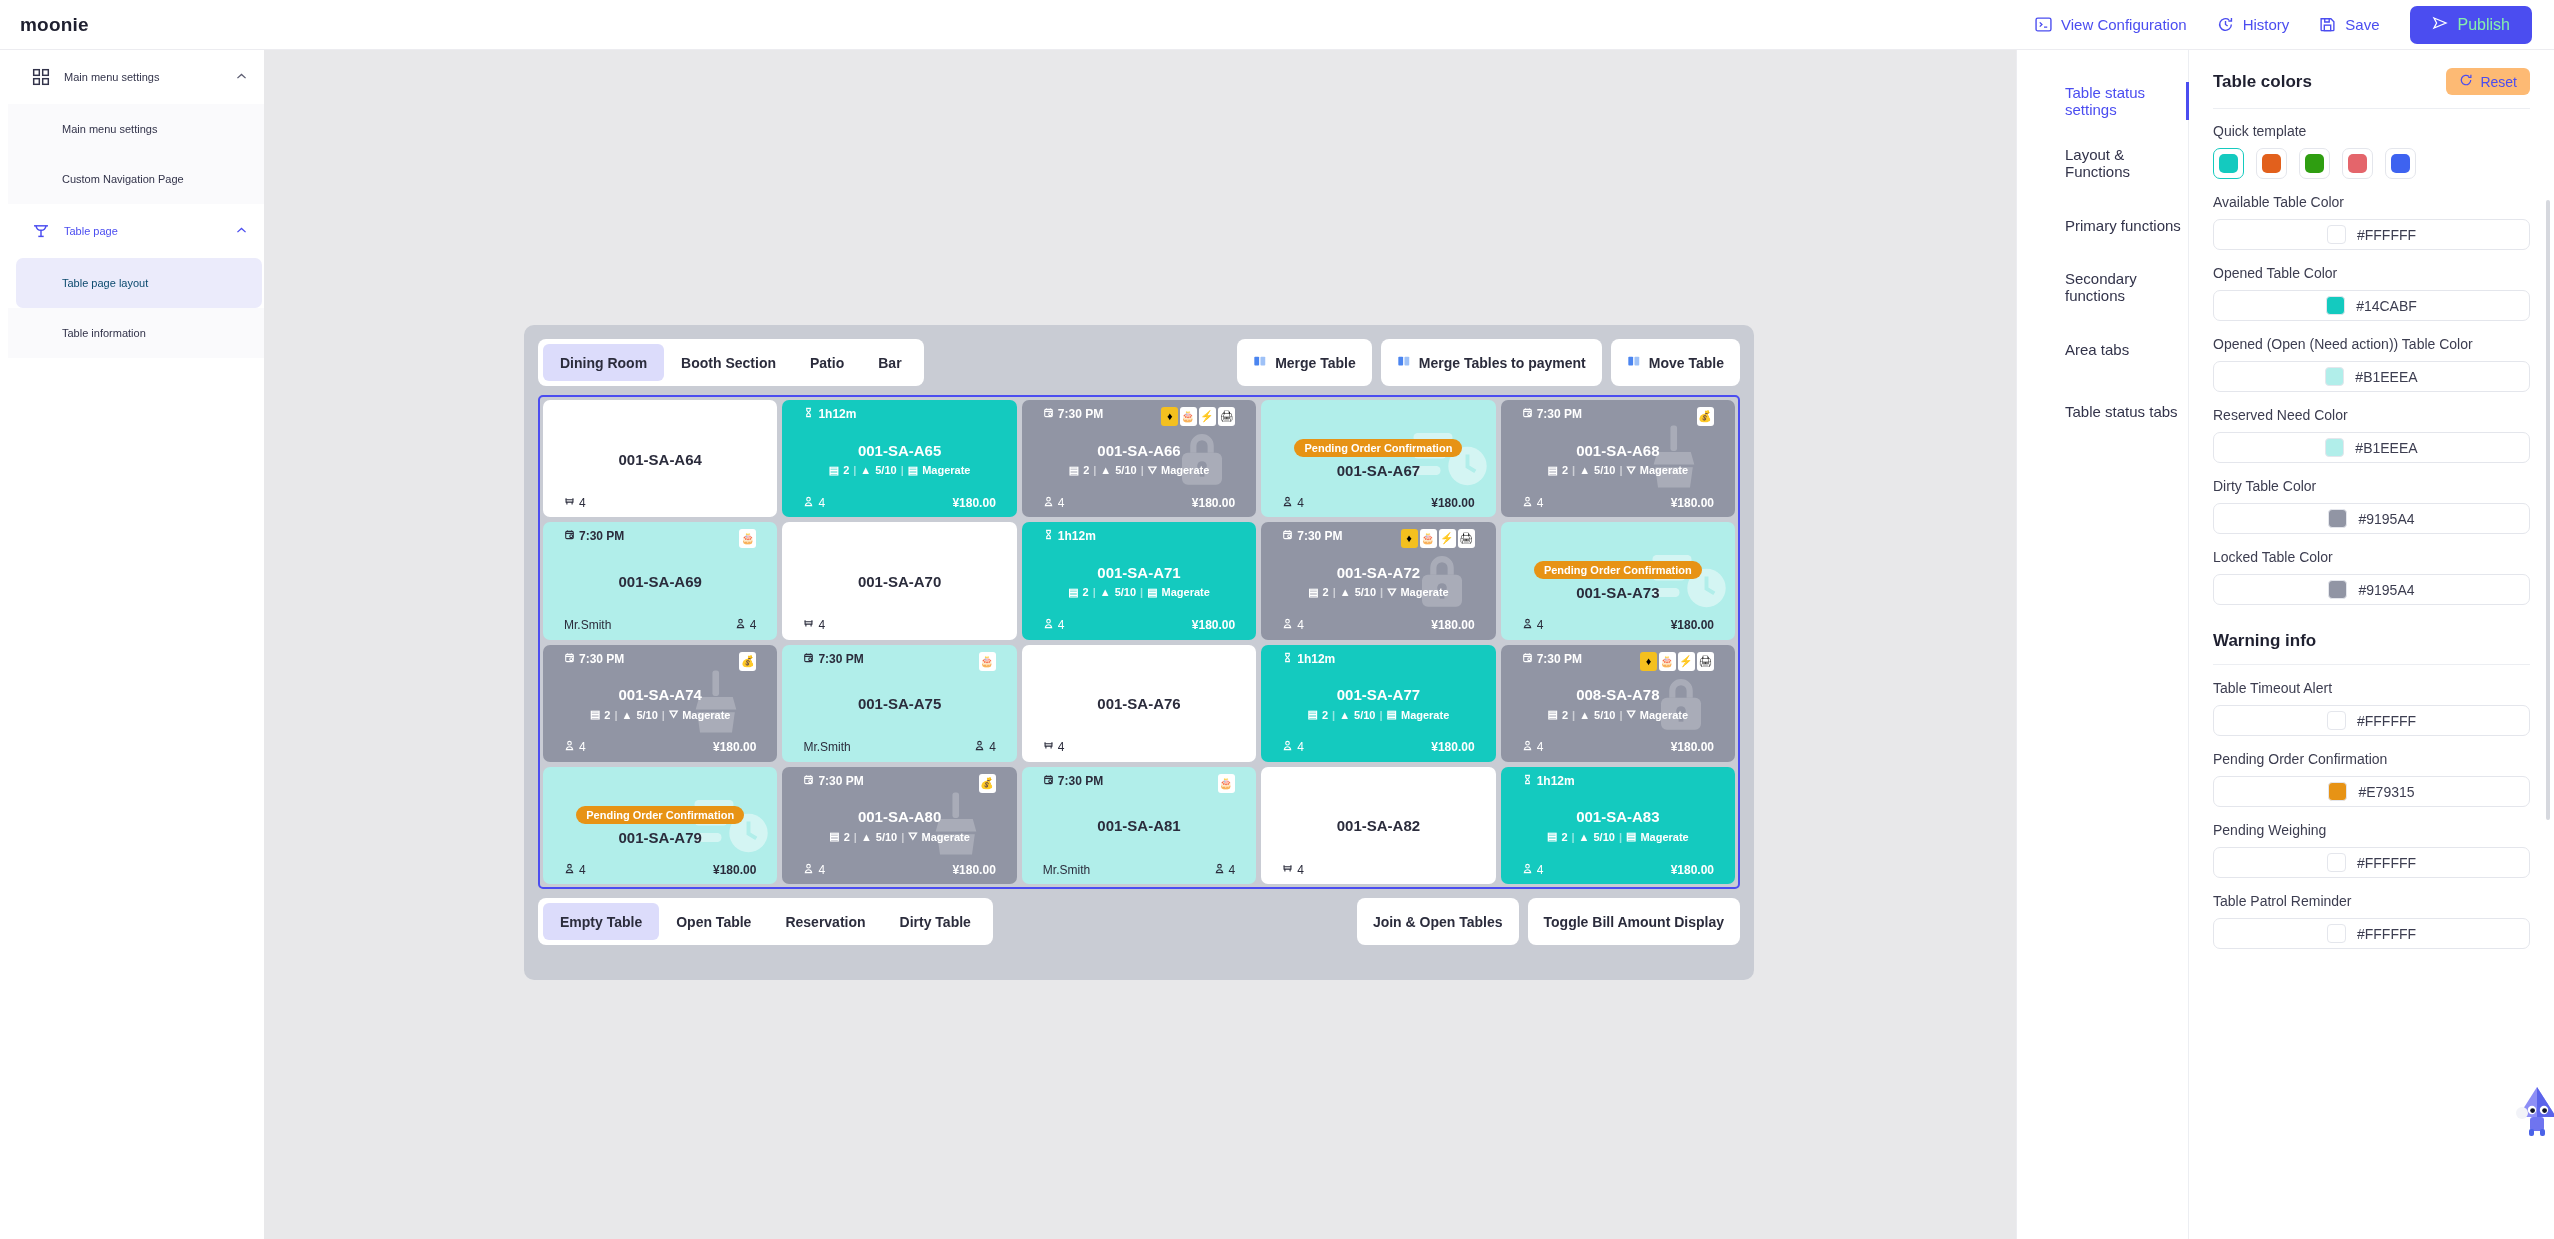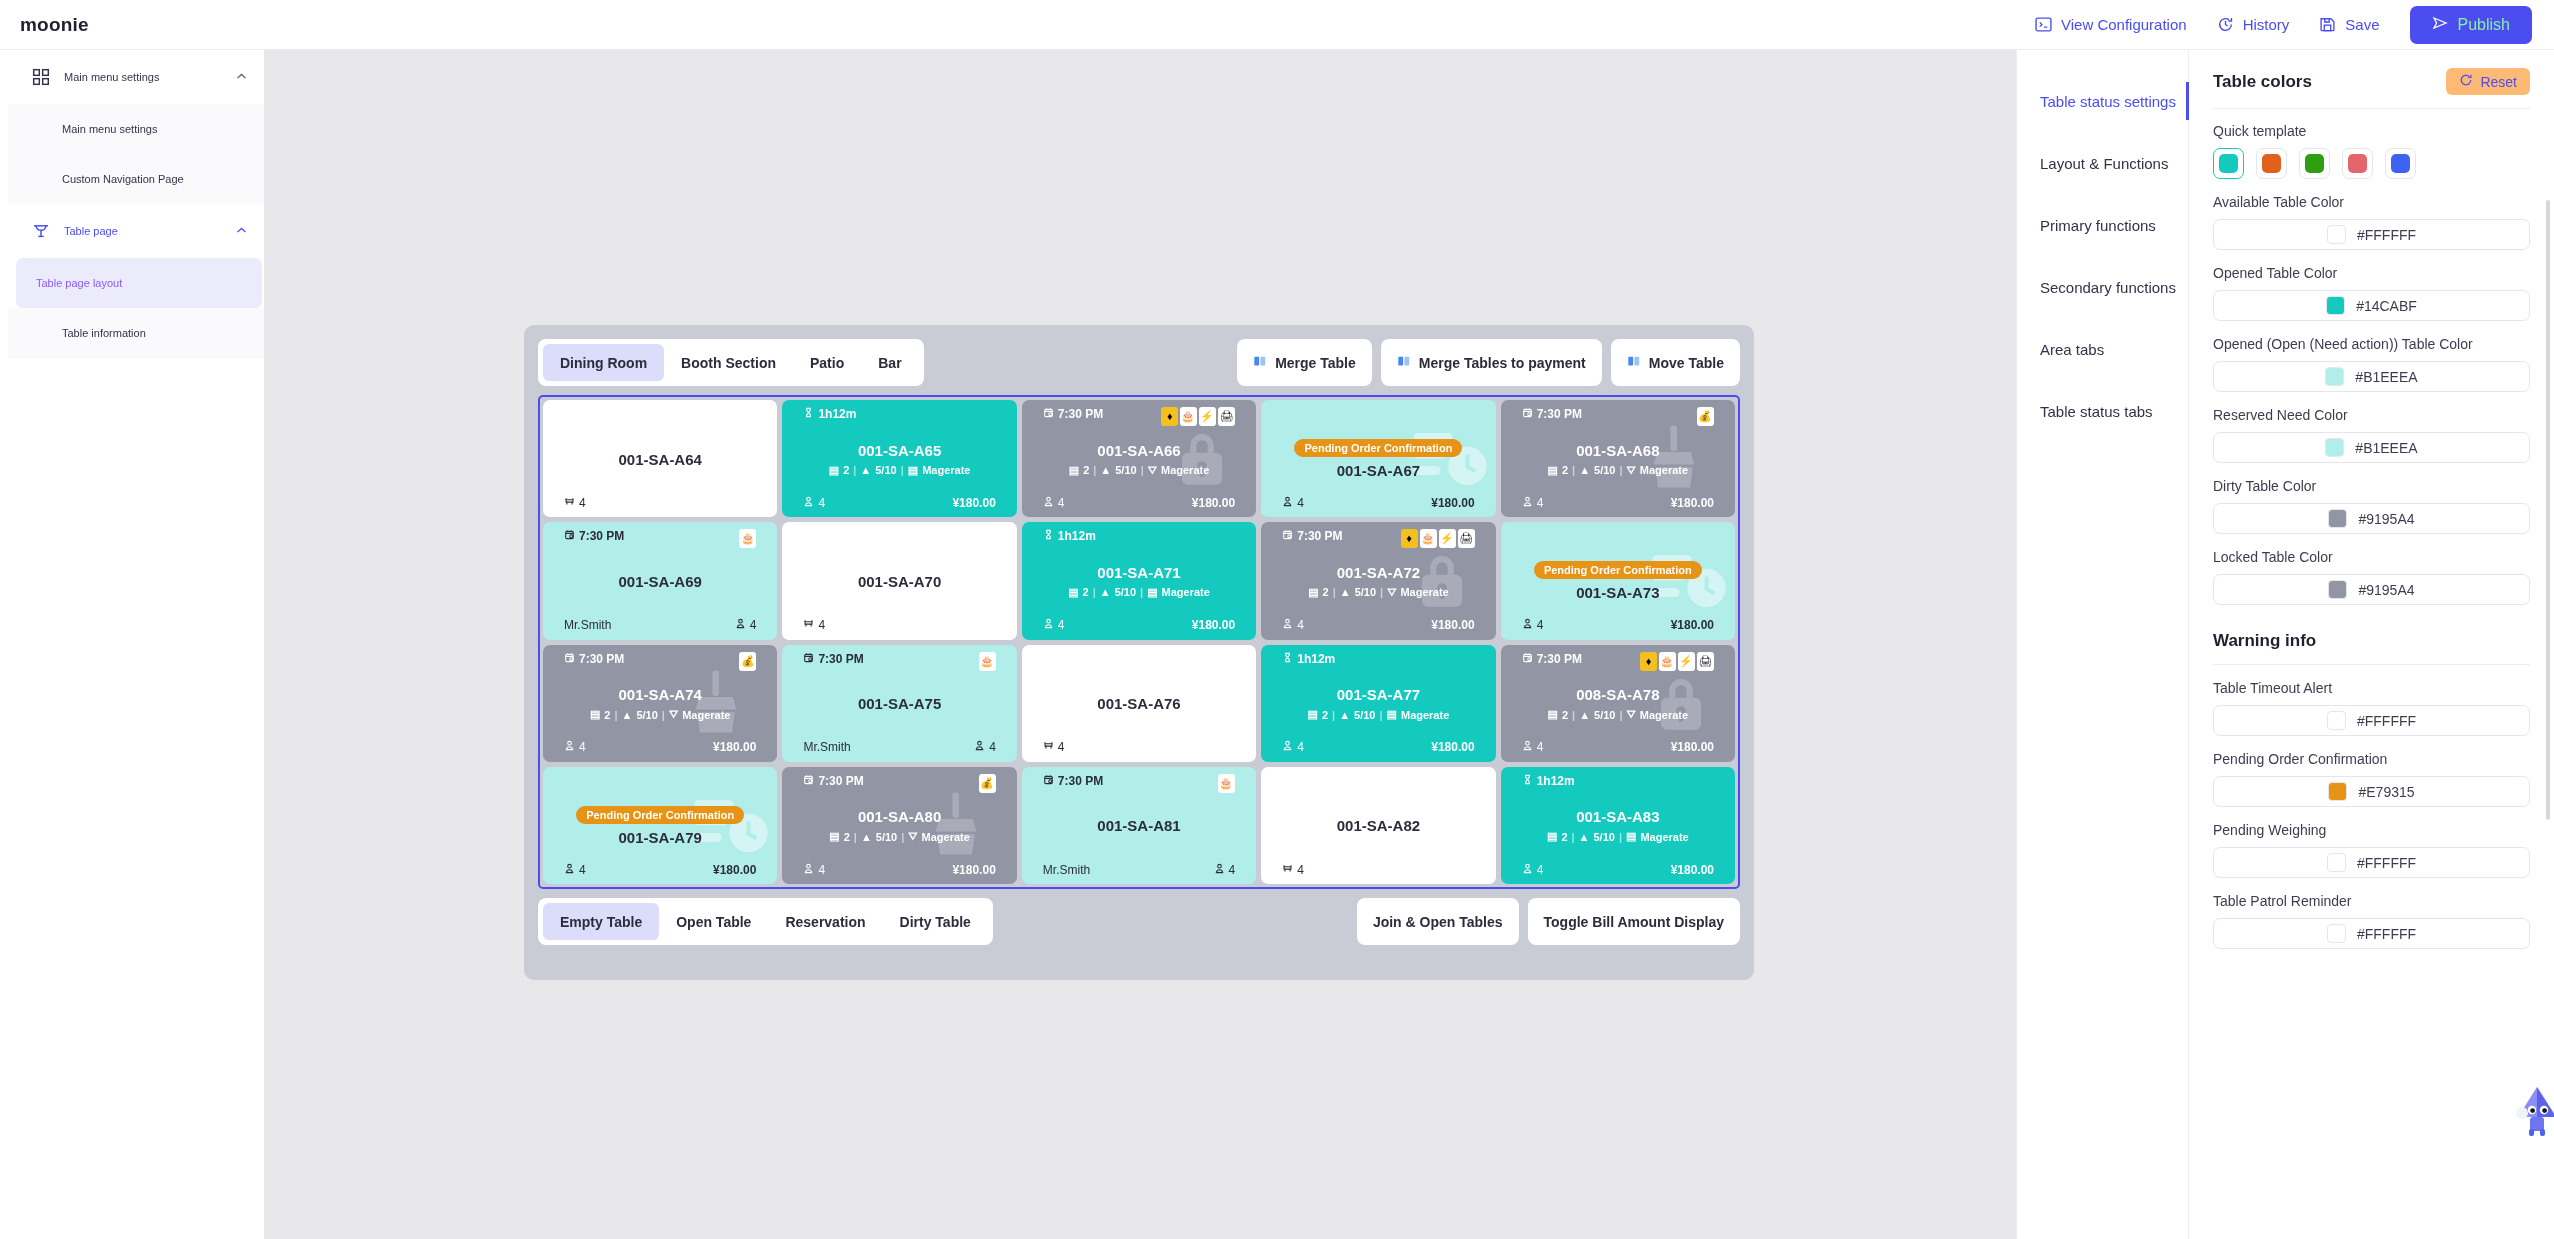--- a/index.html
+++ b/index.html
@@ -34,21 +34,21 @@
     display: flex; align-items: center; height: 54px; padding: 0 22px 0 24px;
     color: #32334a; cursor: pointer;
   }
   .sb-group-head.active { color: #4b4df0; }
   .sb-ico { width: 18px; height: 18px; margin-right: 14px; flex: 0 0 18px; }
   .sb-caret { margin-left: auto; }
   .sb-item {
     display: flex; align-items: center; height: 50px; padding-left: 54px;
     color: #32334a; background: #fafafc; cursor: pointer;
   }
-  .sb-item.selected { background: #ebebfb; color: #8b5cf6; border-radius: 7px; margin: 0 8px; padding-left: 20px; }
+  .sb-item.selected { background: #ebebfb; color: #0c4a6e; border-radius: 7px; margin: 0 8px; padding-left: 46px; }
   
   .canvas {
     position: absolute; top: 50px; left: 264px; width: 1752px; height: 1189px;
     background: #e8e8ea;
   }
   .phone {
     position: absolute; left: 260px; top: 275px; width: 1230px; height: 655px;
     background: #c9ccd4; border-radius: 10px; padding: 14px;
   }
   .bar {
@@ -119,21 +119,21 @@
   .wm.broom { right: 30px; top: 24px; }
   .wm.clock { right: 6px; top: 24px; opacity: .45; }
   
   .rightpanel {
     position: absolute; top: 50px; right: 0; width: 538px; height: 1189px;
     background: #fff; border-left: 1px solid #ececf0; display: flex;
   }
   .rp-nav { width: 172px; padding-top: 20px; border-right: 1px solid #eceef2; }
   .rp-nav-item {
     height: 62px; display: flex; align-items: center; padding-left: 23px;
-    font-size: 15px; color: #32334a; cursor: pointer; position: relative;
+    font-size: 15px; color: #32334a; cursor: pointer; position: relative; margin-left: 25px;
   }
   .rp-nav-item.on { color: #4b4df0; }
   .rp-nav-item.on::after {
     content: ""; position: absolute; right: -1px; top: 12px; bottom: 12px;
     width: 3px; background: #4b4df0;
   }
   .rp-body { flex: 1; padding: 18px 24px 0 24px; overflow: hidden; position: relative; }
   .rp-title-row { display: flex; align-items: center; }
   .rp-title { font-size: 17px; font-weight: 700; color: #1f2030; }
   .reset-btn {

